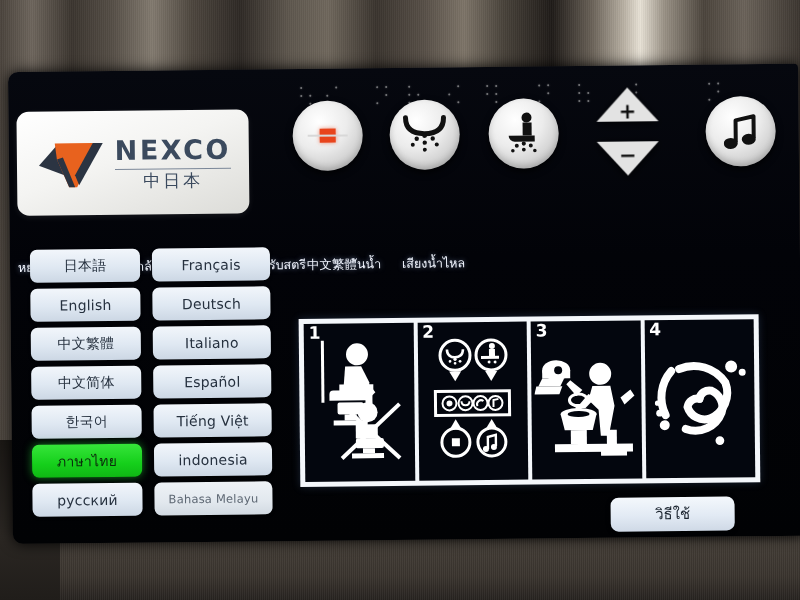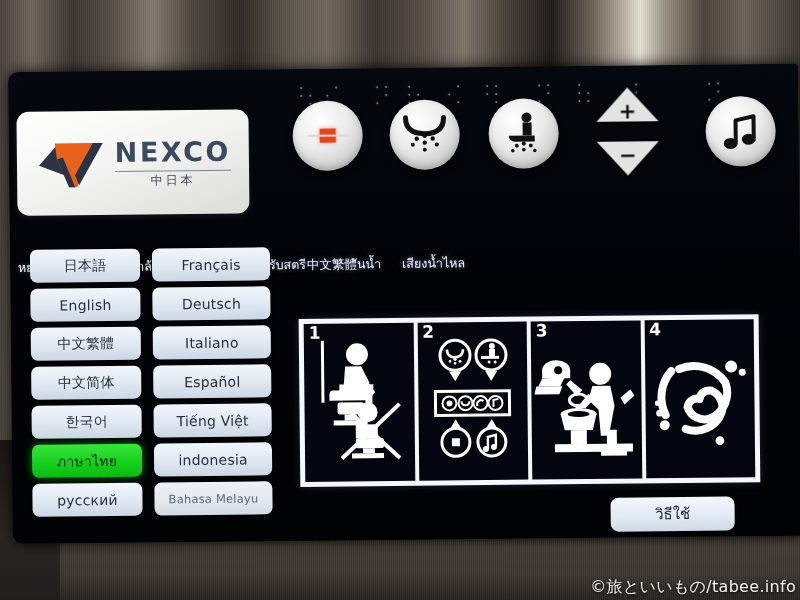--- a/index.html
+++ b/index.html
@@ -57,21 +57,21 @@
   #logo-plate{
     position:absolute;left:8px;top:40px;width:232px;height:104px;
     background:linear-gradient(160deg,#ffffff 0%,#f4f4f2 45%,#dcdcd8 100%);
     border-radius:12px;display:flex;align-items:center;justify-content:center;gap:8px;
     box-shadow:0 2px 6px rgba(255,255,255,.08);
   }
   .logo-mark{width:72px;height:56px;flex:none;}
   .logo-text{display:flex;flex-direction:column;align-items:center;}
   .logo-word{font-size:27px;letter-spacing:2.5px;color:#3b4a5e;font-weight:600;line-height:1;}
   .logo-rule{width:100%;height:1px;background:#7b8798;margin:5px 0 3px;}
-  .logo-sub{font-size:12px;color:#3b4a5e;letter-spacing:3px;line-height:1;}
+  .logo-sub{font-size:17px;color:#3b4a5e;letter-spacing:3px;line-height:1;}
 
   
   .pbtn{
     position:absolute;top:32px;width:70px;height:70px;border-radius:50%;
     background:radial-gradient(circle at 38% 30%, #ffffff 0%, #ececec 42%, #c9c9c9 78%, #a8a8a8 100%);
     box-shadow:0 3px 7px rgba(0,0,0,.8), inset 0 -3px 6px rgba(0,0,0,.18);
     display:flex;align-items:center;justify-content:center;
   }
   .pbtn svg{display:block;}
   .stoprect{width:16px;height:14px;background:#e8441c;box-shadow:0 0 4px rgba(232,68,28,.6);}
@@ -443,14 +443,13 @@
         </svg>
       </div>
 
     </div>
 
     <div id="howto-btn">วิธีใช้</div>
 
    </div>
   </div>
 
-  <div id="watermark">©旅といいもの/tabee.info</div>
 </div>
 
 </body></html>

